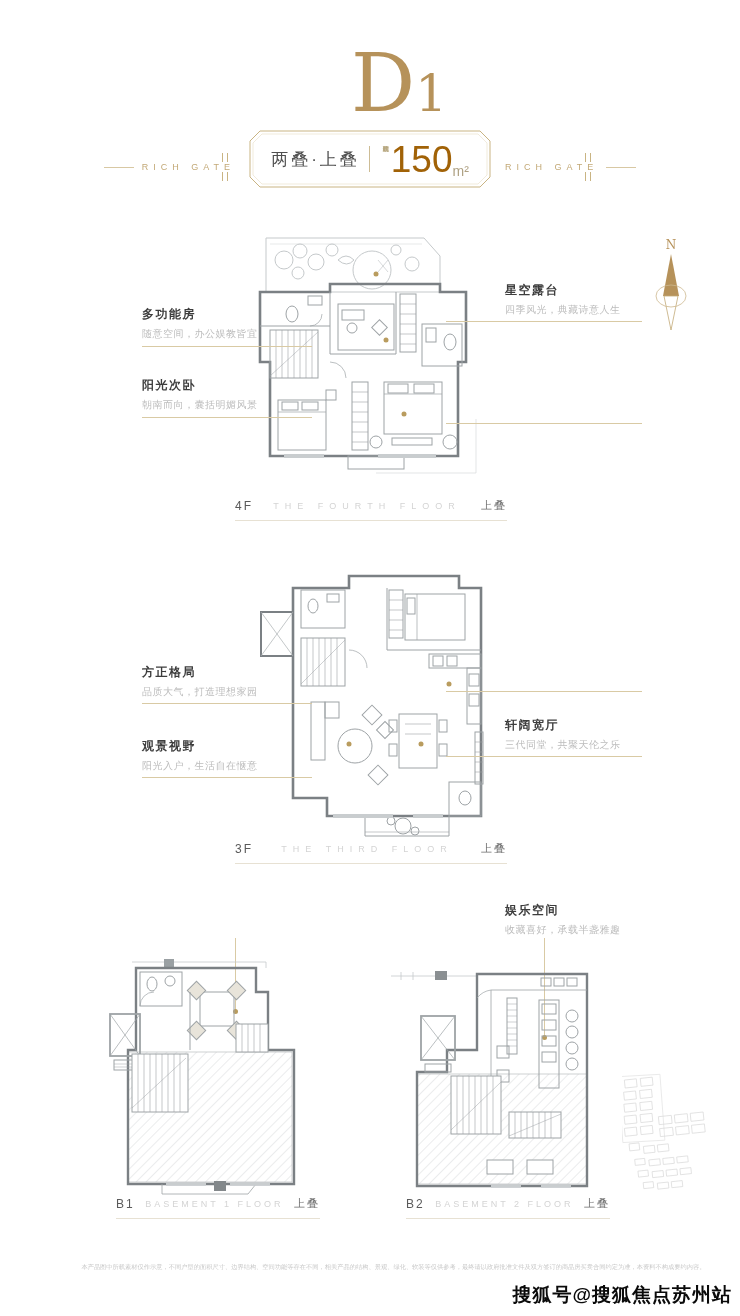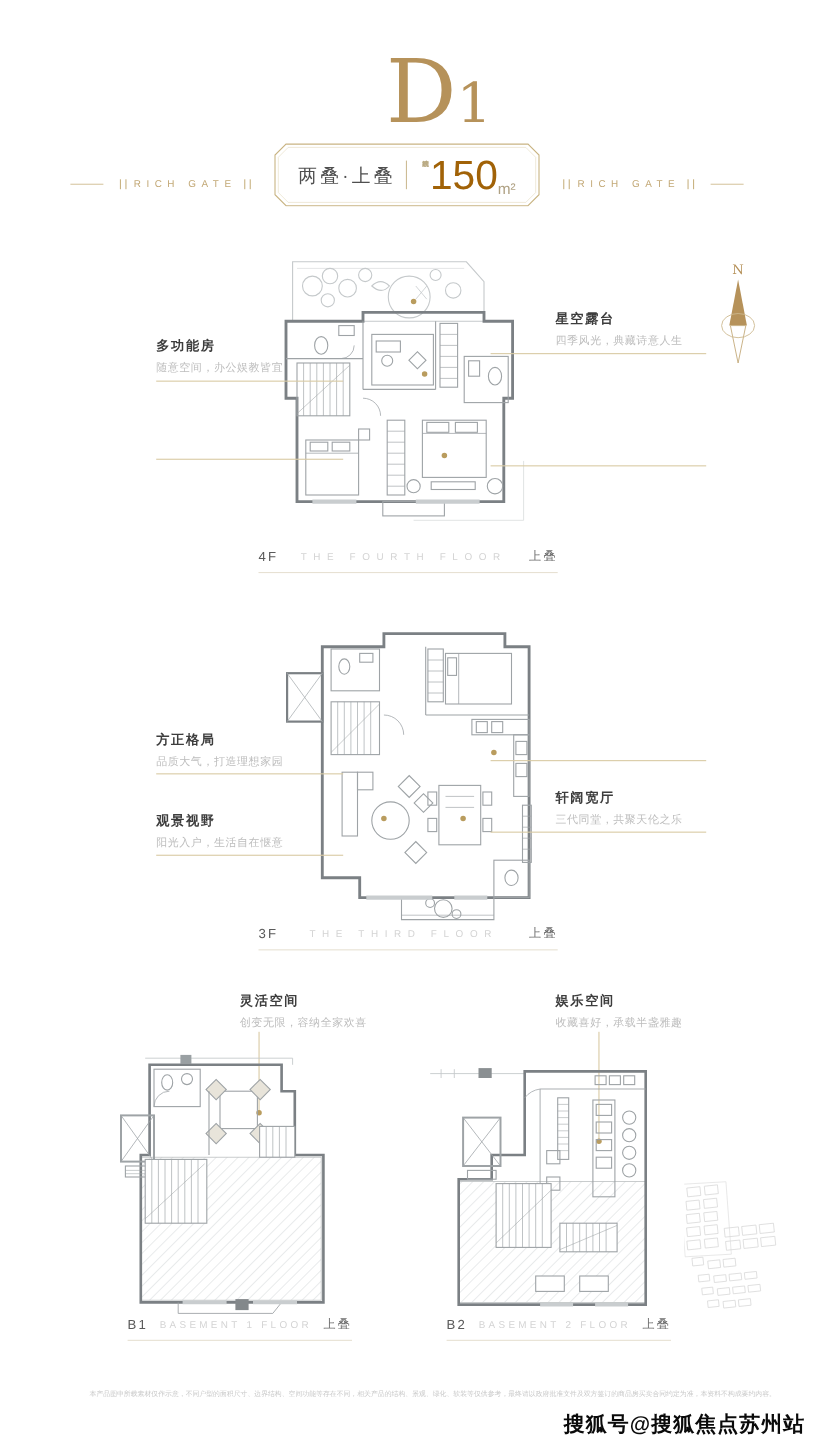--- a/index.html
+++ b/index.html
@@ -13,21 +13,21 @@
   .wm-bottom{right:8px;top:1282px;}
 
   
   .title{position:absolute;left:0;top:44px;width:740px;text-align:center;color:#b6925a;
          font-family:"DejaVu Serif","Liberation Serif",serif;padding-left:30px;}
   .title .big{font-size:80px;line-height:80px;}
   .title .small{font-size:50px;line-height:50px;vertical-align:baseline;letter-spacing:2px;}
 
   .band{position:absolute;left:0;top:136px;width:740px;height:62px;display:flex;align-items:center;justify-content:center;}
   .band .hline{height:1px;background:#d8c8a3;width:30px;}
-  .brand{display:flex;align-items:flex-end;margin:0 8px;}
+  .brand{display:flex;align-items:flex-end;margin:0 8px;flex-direction:column;}
   .fence{width:4px;height:9px;border-left:1px solid #c9b483;border-right:1px solid #c9b483;margin:0 7px;}
   .brand-text{font-size:9px;letter-spacing:5px;color:#c3a977;white-space:nowrap;}
 
   .badge{position:relative;width:242px;height:74px;margin:0 6px;flex:none;}
   .badge svg{position:absolute;left:0;top:0;}
   .badge .content{position:absolute;left:0;top:0;width:242px;height:58px;display:flex;align-items:center;justify-content:center;}
   .badge .type{font-size:17px;color:#4f4f4f;letter-spacing:3px;font-weight:500;}
   .badge .vdiv{width:1px;height:26px;background:#cdbc95;margin:0 12px 0 9px;}
   .badge .area-prefix{writing-mode:vertical-rl;text-orientation:upright;font-size:6px;color:#b7a77f;
                       letter-spacing:0;line-height:7px;height:36px;margin-right:2px;}
@@ -174,20 +174,24 @@
     <circle cx="160" cy="110" r="2.5" fill="#b99c5e"></circle>
     <circle cx="178" cy="184" r="2.5" fill="#b99c5e"></circle>
   </svg>
 
   <div class="flabel" style="left:142px;top:306px">
     <div class="t">多功能房</div>
     <div class="d">随意空间，办公娱教皆宜</div>
   </div>
   <div class="lead" style="left:142px;top:346px;width:170px"></div>
 
+  <div class="flabel" style="left:142px;top:377px">
+    <div class="t">阳光次卧</div>
+    <div class="d">朝南而向，囊括明媚风景</div>
+  </div>
   <div class="lead" style="left:142px;top:417px;width:170px"></div>
 
   <div class="flabel" style="left:505px;top:282px">
     <div class="t">星空露台</div>
     <div class="d">四季风光，典藏诗意人生</div>
   </div>
   <div class="lead" style="left:446px;top:321px;width:196px"></div>
 
   <div class="lead" style="left:446px;top:423px;width:196px"></div>
 
@@ -268,24 +272,20 @@
     <div class="d">三代同堂，共聚天伦之乐</div>
   </div>
   <div class="lead" style="left:446px;top:756px;width:196px"></div>
 
   <div class="cap" style="left:235px;top:841px;width:272px">
     <span class="id">3F</span>
     <span class="en">THE THIRD FLOOR</span>
     <span class="ud">上叠</span>
   </div>
 
-  <div class="flabel" style="left:218px;top:902px">
-    <div class="t">灵活空间</div>
-    <div class="d">创变无限，容纳全家欢喜</div>
-  </div>
   <div class="vlead" style="left:235px;top:938px;height:72px"></div>
   <div class="dot" style="left:233px;top:1009px"></div>
 
   <div class="flabel" style="left:505px;top:902px">
     <div class="t">娱乐空间</div>
     <div class="d">收藏喜好，承载半盏雅趣</div>
   </div>
   <div class="vlead" style="left:544px;top:938px;height:98px"></div>
   <div class="dot" style="left:542px;top:1035px"></div>
 

